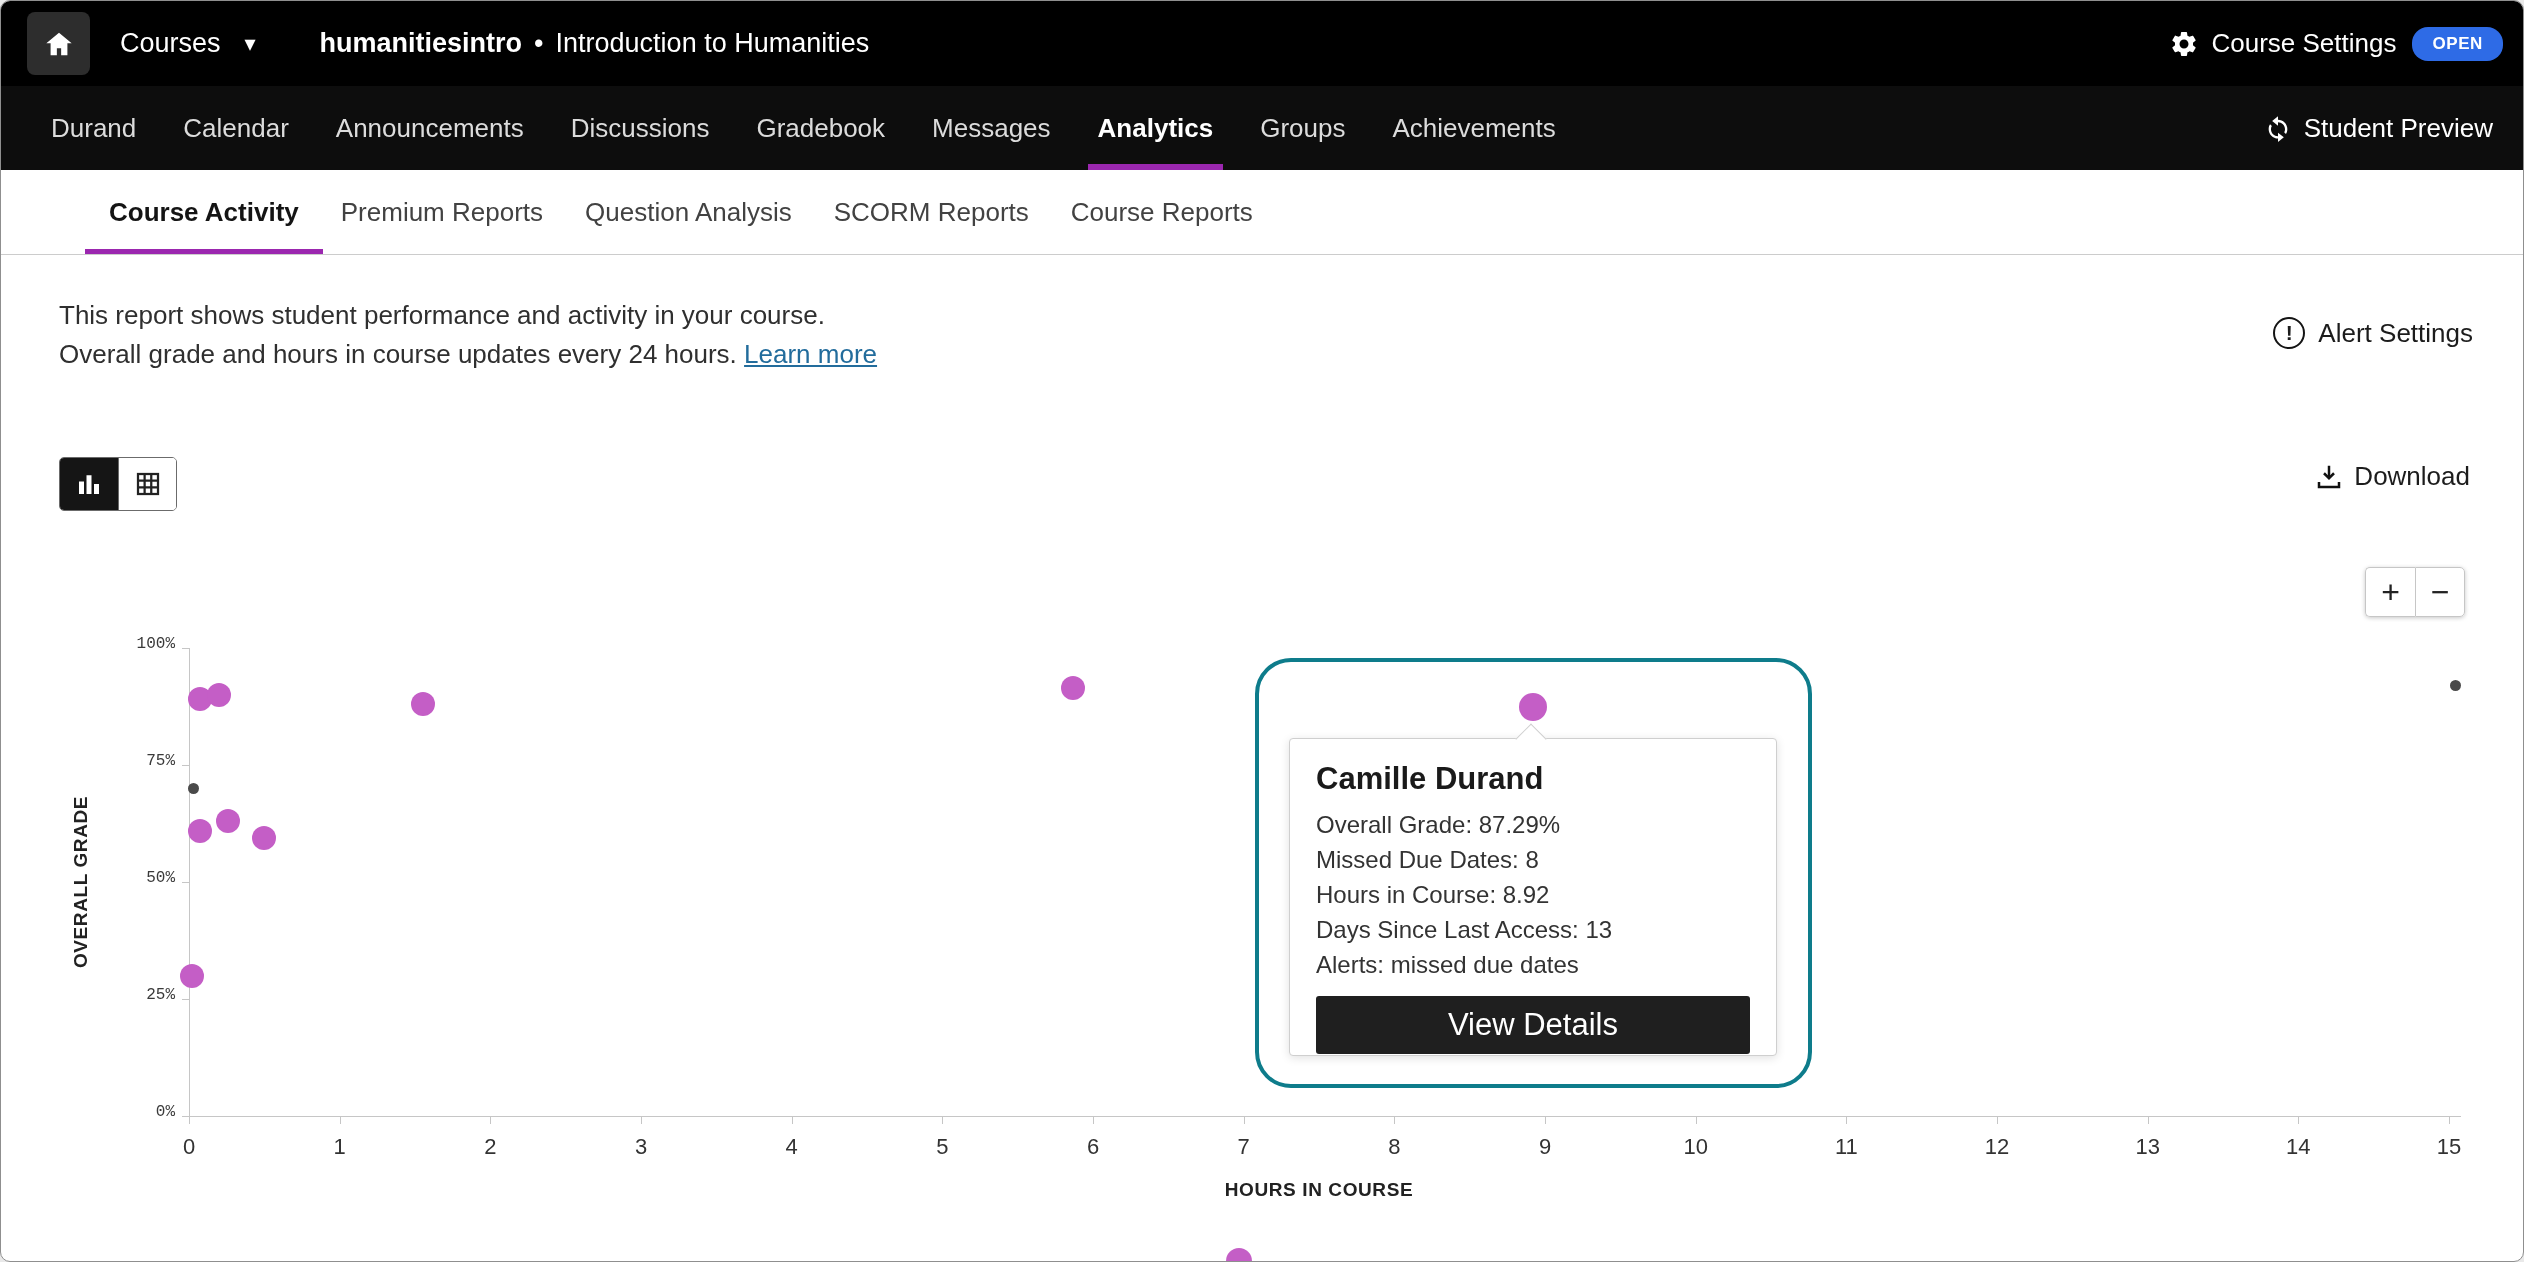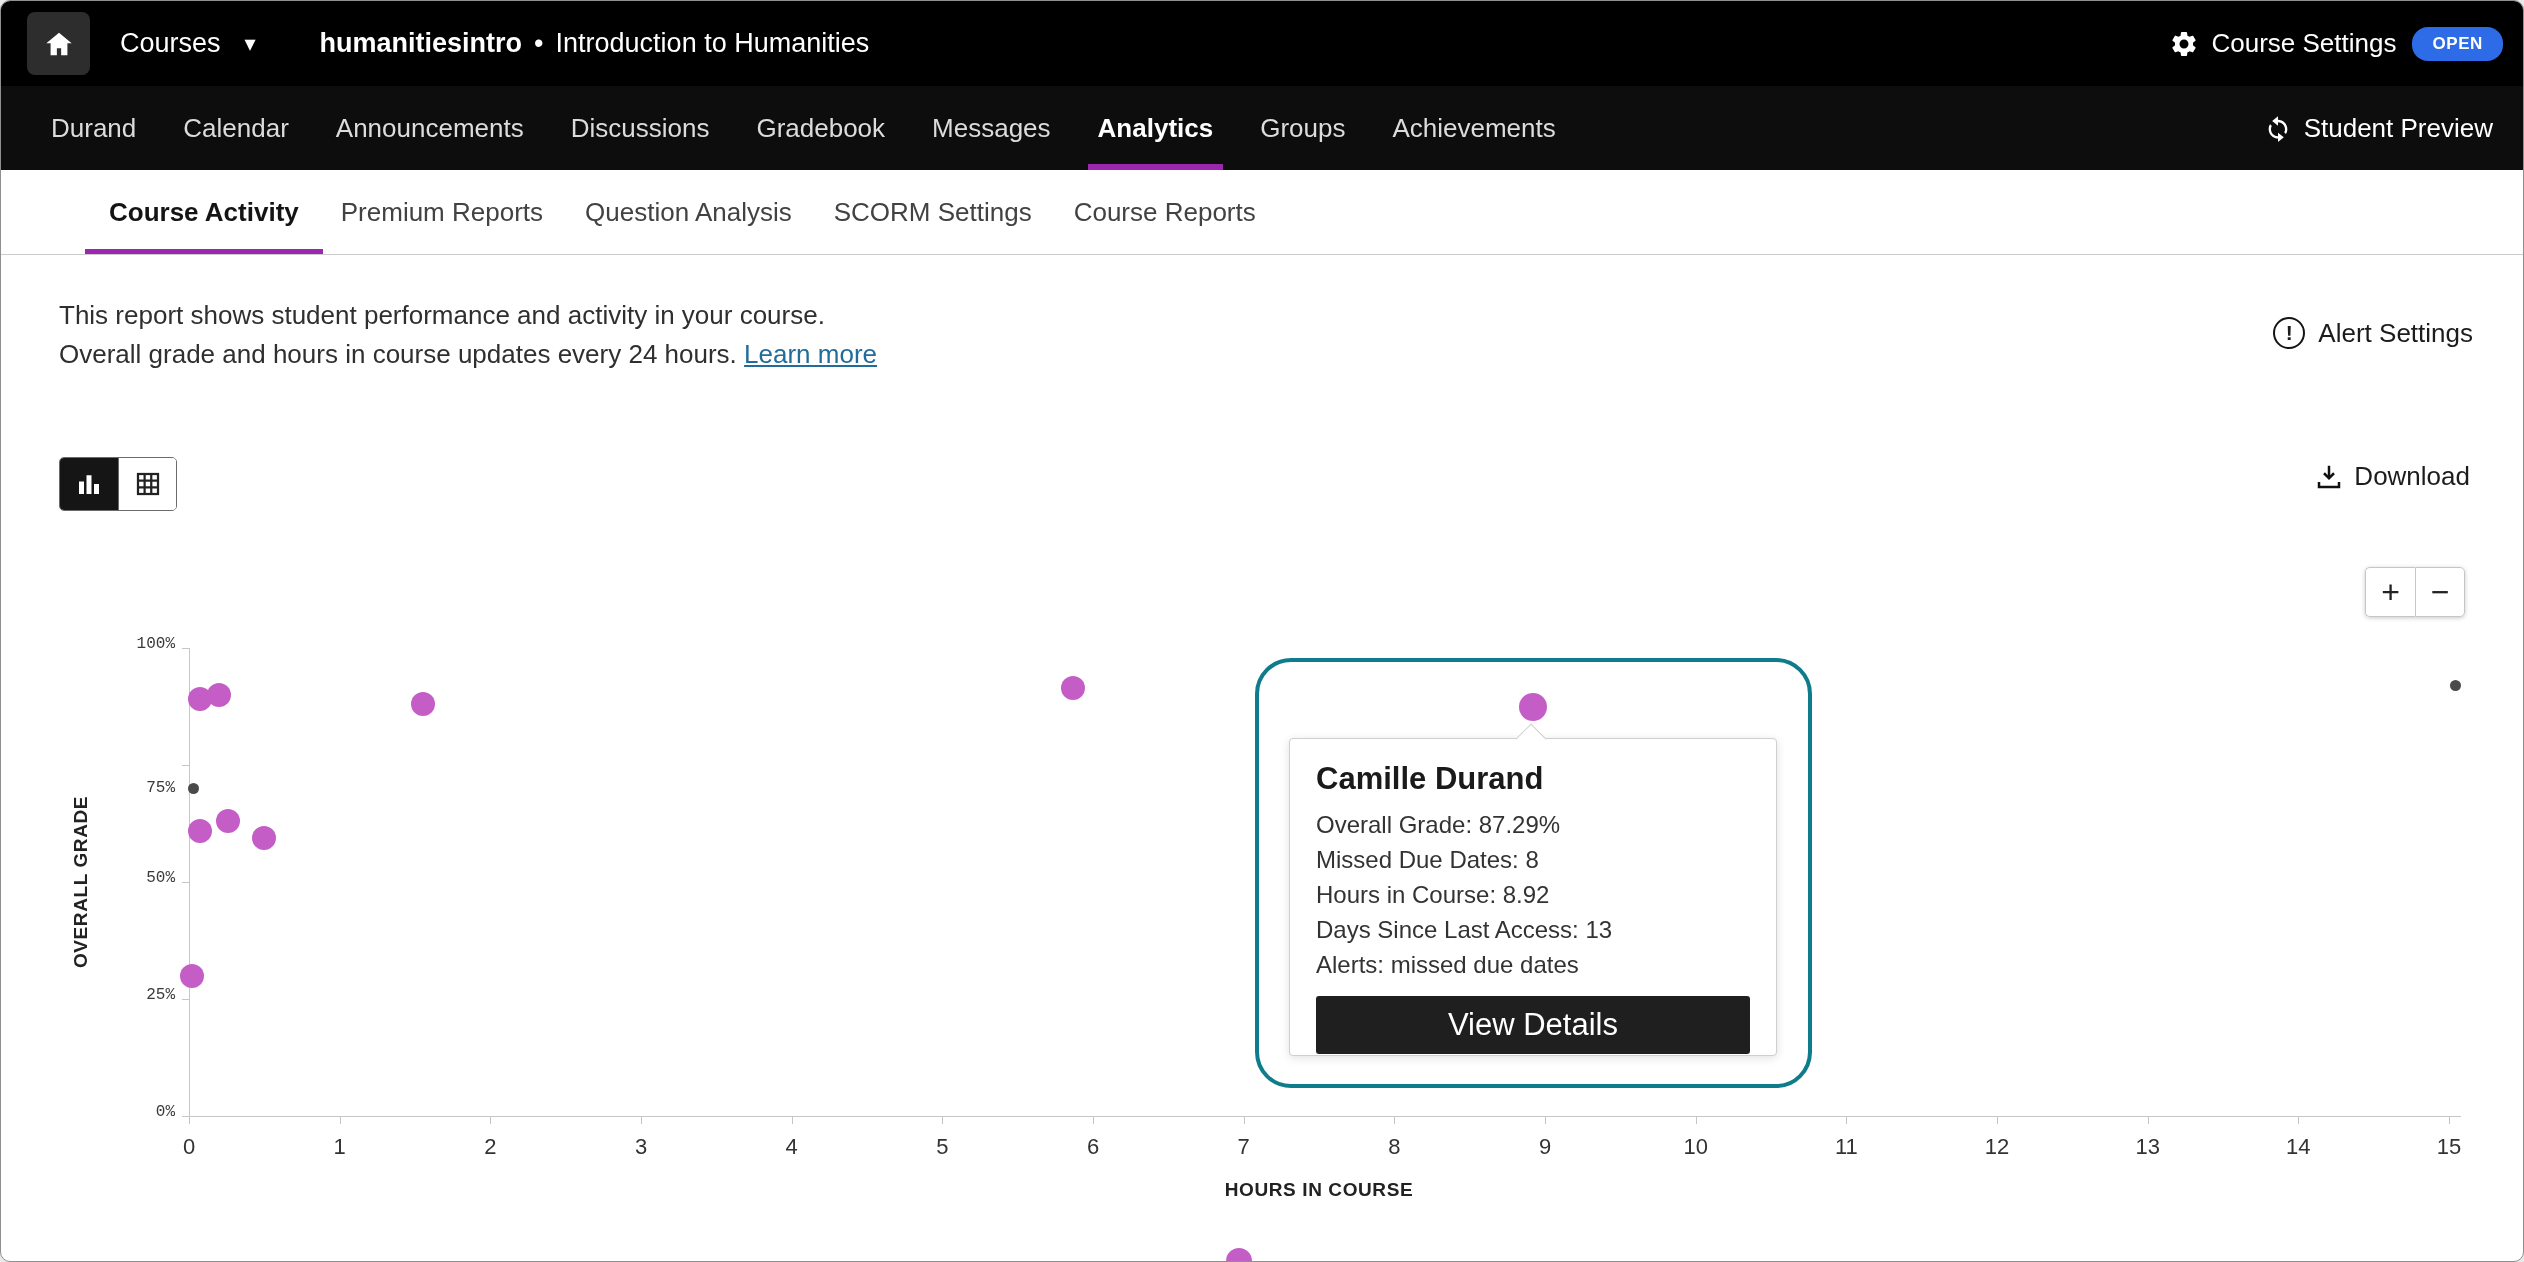--- a/index.html
+++ b/index.html
@@ -161,21 +161,21 @@
       </svg>
       <span>Student Preview</span>
     </div>
   </nav>
 
   <div class="subnav">
     <div class="subnav-tabs">
         <div class="subnav-tab active">Course Activity</div>
         <div class="subnav-tab">Premium Reports</div>
         <div class="subnav-tab">Question Analysis</div>
-        <div class="subnav-tab">SCORM Settings</div>
+        <div class="subnav-tab">SCORM Reports</div>
         <div class="subnav-tab">Course Reports</div>
       </div>
   </div>
 
   <div class="report-desc">
     <div>This report shows student performance and activity in your course.</div>
     <div>
       <span>Overall grade and hours in course updates every 24 hours.</span>
       <a class="learn-more">Learn more</a>
     </div>
@@ -255,21 +255,21 @@
       <div class="x-tick" style="left: 2257.33px;">14</div>
       <div class="tickmark-x" style="left: 2297.33px;"></div>
       <div class="x-tick" style="left: 2408px;">15</div>
       <div class="tickmark-x" style="left: 2448px;"></div>
       <div class="y-tick" style="top: 1102px;">0%</div>
       <div class="tickmark-y" style="top: 1115px;"></div>
       <div class="y-tick" style="top: 985px;">25%</div>
       <div class="tickmark-y" style="top: 998px;"></div>
       <div class="y-tick" style="top: 868px;">50%</div>
       <div class="tickmark-y" style="top: 881px;"></div>
-      <div class="y-tick" style="top: 751px; margin-top: 27px;">75%</div>
+      <div class="y-tick" style="top: 751px;">75%</div>
       <div class="tickmark-y" style="top: 764px;"></div>
       <div class="y-tick" style="top: 634px;">100%</div>
       <div class="tickmark-y" style="top: 647px;"></div>
       <div class="dot" style="width: 24px; height: 24px; left: 186.547px; top: 686.48px; background: rgb(196, 94, 198);"></div>
       <div class="dot" style="width: 24px; height: 24px; left: 206.133px; top: 681.8px; background: rgb(196, 94, 198);"></div>
       <div class="dot" style="width: 24px; height: 24px; left: 409.533px; top: 691.16px; background: rgb(196, 94, 198);"></div>
       <div class="dot" style="width: 24px; height: 24px; left: 1060.41px; top: 674.78px; background: rgb(196, 94, 198);"></div>
       <div class="dot selected" style="width: 28px; height: 28px; left: 1517.95px; top: 692.483px; background: rgb(196, 94, 198);"></div>
       <div class="dot" style="width: 24px; height: 24px; left: 186.547px; top: 817.52px; background: rgb(196, 94, 198);"></div>
       <div class="dot" style="width: 24px; height: 24px; left: 215.173px; top: 808.16px; background: rgb(196, 94, 198);"></div>

